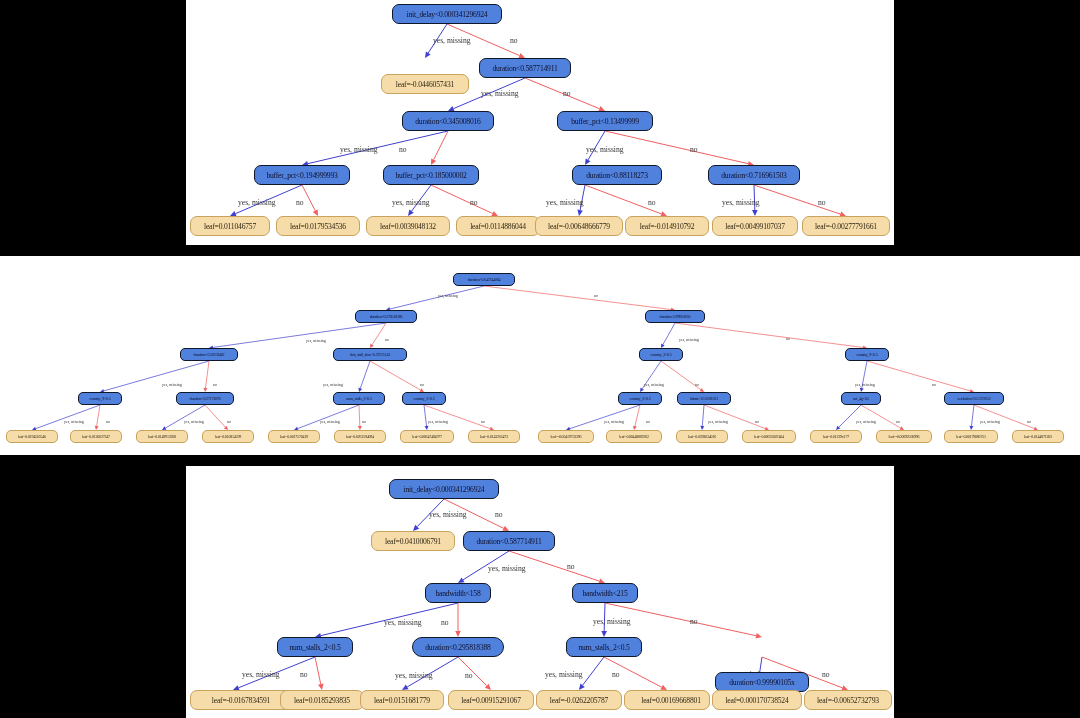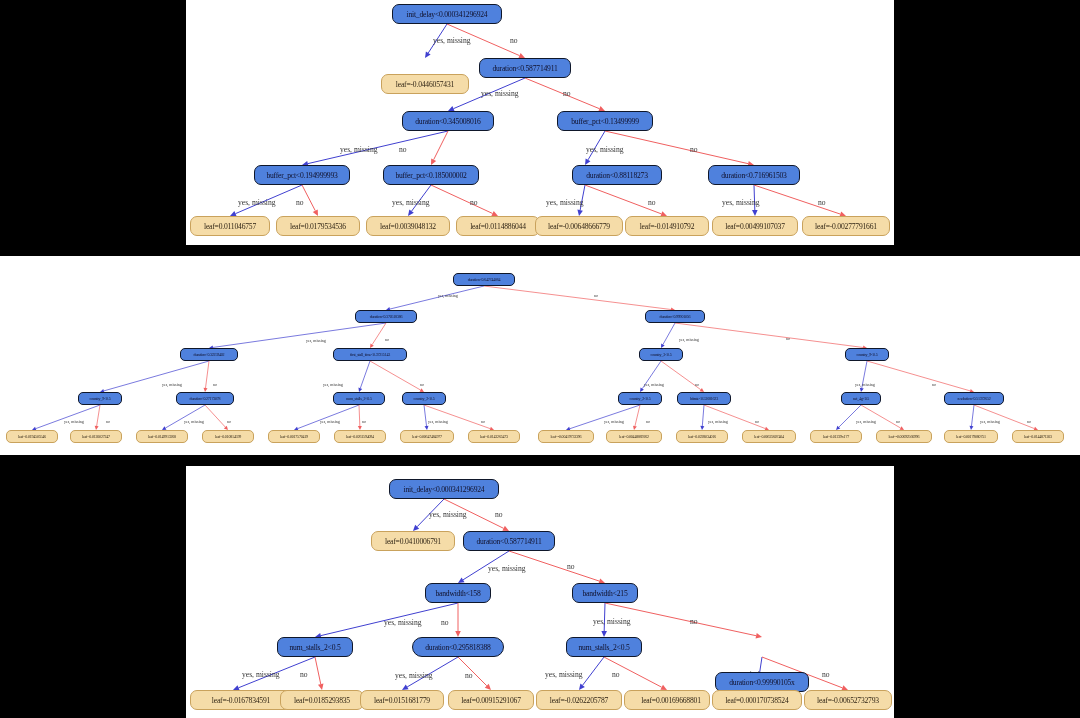--- a/index.html
+++ b/index.html
@@ -308,18 +308,18 @@
       <div class="node split" style="left: 239px; top: 117px; width: 66px; background: rgb(79, 129, 221);">bandwidth&lt;158</div>
       <div class="node split" style="left: 386px; top: 117px; width: 66px; background: rgb(79, 129, 221);">bandwidth&lt;215</div>
       <div class="node split" style="left: 91px; top: 171px; width: 76px; background: rgb(79, 129, 221);">num_stalls_2&lt;0.5</div>
       <div class="node split" style="left: 226px; top: 171px; width: 92px; background: rgb(79, 129, 221); border-radius: 10px;">duration&lt;0.295818388</div>
       <div class="node split" style="left: 380px; top: 171px; width: 76px; background: rgb(79, 129, 221);">num_stalls_2&lt;0.5</div>
       <div class="node split" style="left: 529px; top: 171px; width: 94px; background: rgb(79, 129, 221); margin-top: 35px;">duration&lt;0.99990105x</div>
       <div class="node leaf" style="left: 4px; top: 224px; width: 102px; background: rgb(245, 220, 168);">leaf=-0.0167834591</div>
       <div class="node leaf" style="left: 94px; top: 224px; width: 84px; background: rgb(245, 220, 168);">leaf=0.0185293835</div>
       <div class="node leaf" style="left: 174px; top: 224px; width: 84px; background: rgb(245, 220, 168);">leaf=0.0151681779</div>
       <div class="node leaf" style="left: 262px; top: 224px; width: 86px; background: rgb(245, 220, 168);">leaf=0.00915291067</div>
-      <div class="node leaf" style="left: 350px; top: 224px; width: 86px; background: rgb(245, 220, 168); border-radius: 6px;">leaf=-0.0262205787</div>
+      <div class="node leaf" style="left: 350px; top: 224px; width: 86px; background: rgb(245, 220, 168);">leaf=-0.0262205787</div>
       <div class="node leaf" style="left: 438px; top: 224px; width: 86px; background: rgb(245, 220, 168); padding-left: 8px;">leaf=0.00169668801</div>
       <div class="node leaf" style="left: 526px; top: 224px; width: 90px; background: rgb(245, 220, 168);">leaf=0.000170738524</div>
       <div class="node leaf" style="left: 618px; top: 224px; width: 88px; background: rgb(245, 220, 168);">leaf=-0.00652732793</div>
     </div>
   </div>
 
 </body></html>

